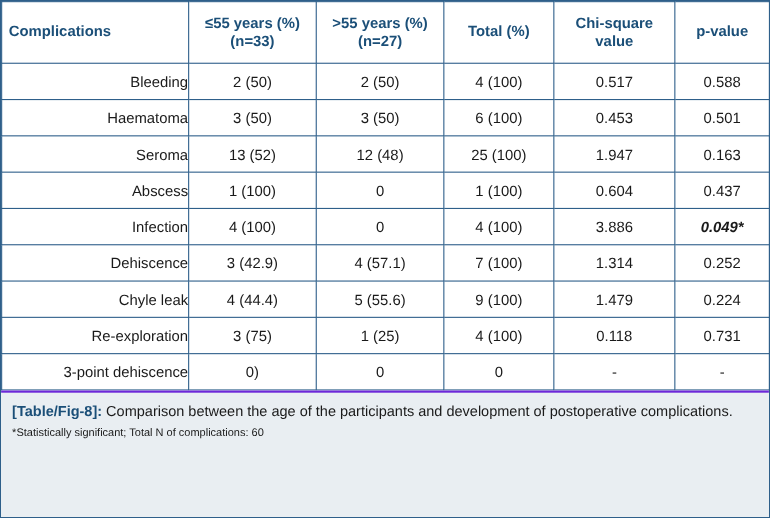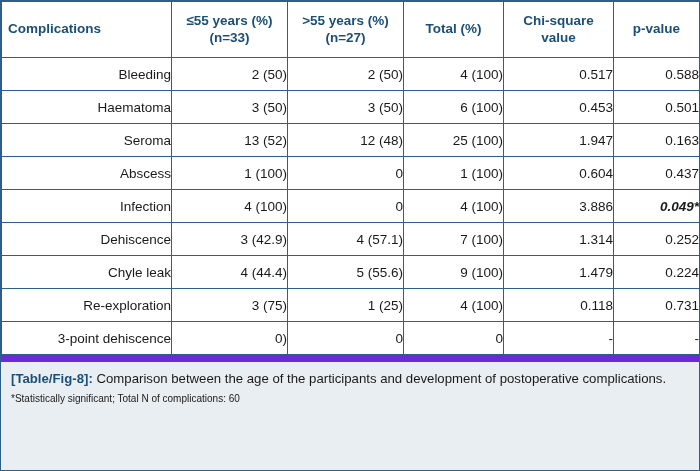--- a/index.html
+++ b/index.html
@@ -51,39 +51,39 @@
   }
   thead th.col-num {
     text-align: center;
   }
   tbody td.cell-label {
     text-align: right;
     padding-left: 10px;
     color: #1a1a1a;
   }
   tbody td.cell-num {
-    text-align: right;
+    text-align: center;
     color: #1a1a1a;
   }
   tbody td.bold {
     font-weight: bold;
     font-style: italic;
   }
   
   col.c0 { width: 170px; }
   col.c1 { width: 116px; }
   col.c2 { width: 116px; }
   col.c3 { width: 100px; }
   col.c4 { width: 110px; }
   col.c5 { width: 86px; }
 
   .caption-block {
     flex: 1 1 auto;
     background: #e9eef2;
-    border-top: 7px solid #6d28d9;
+    border-top: 2px solid #6d28d9;
     padding: 8px 10px 6px 10px;
     box-sizing: border-box;
     font-size: 13.2px;
     line-height: 1.35;
     color: #1a1a1a;
   }
   .caption-main {
     margin: 0 0 4px 0;
   }
   .caption-tag {

